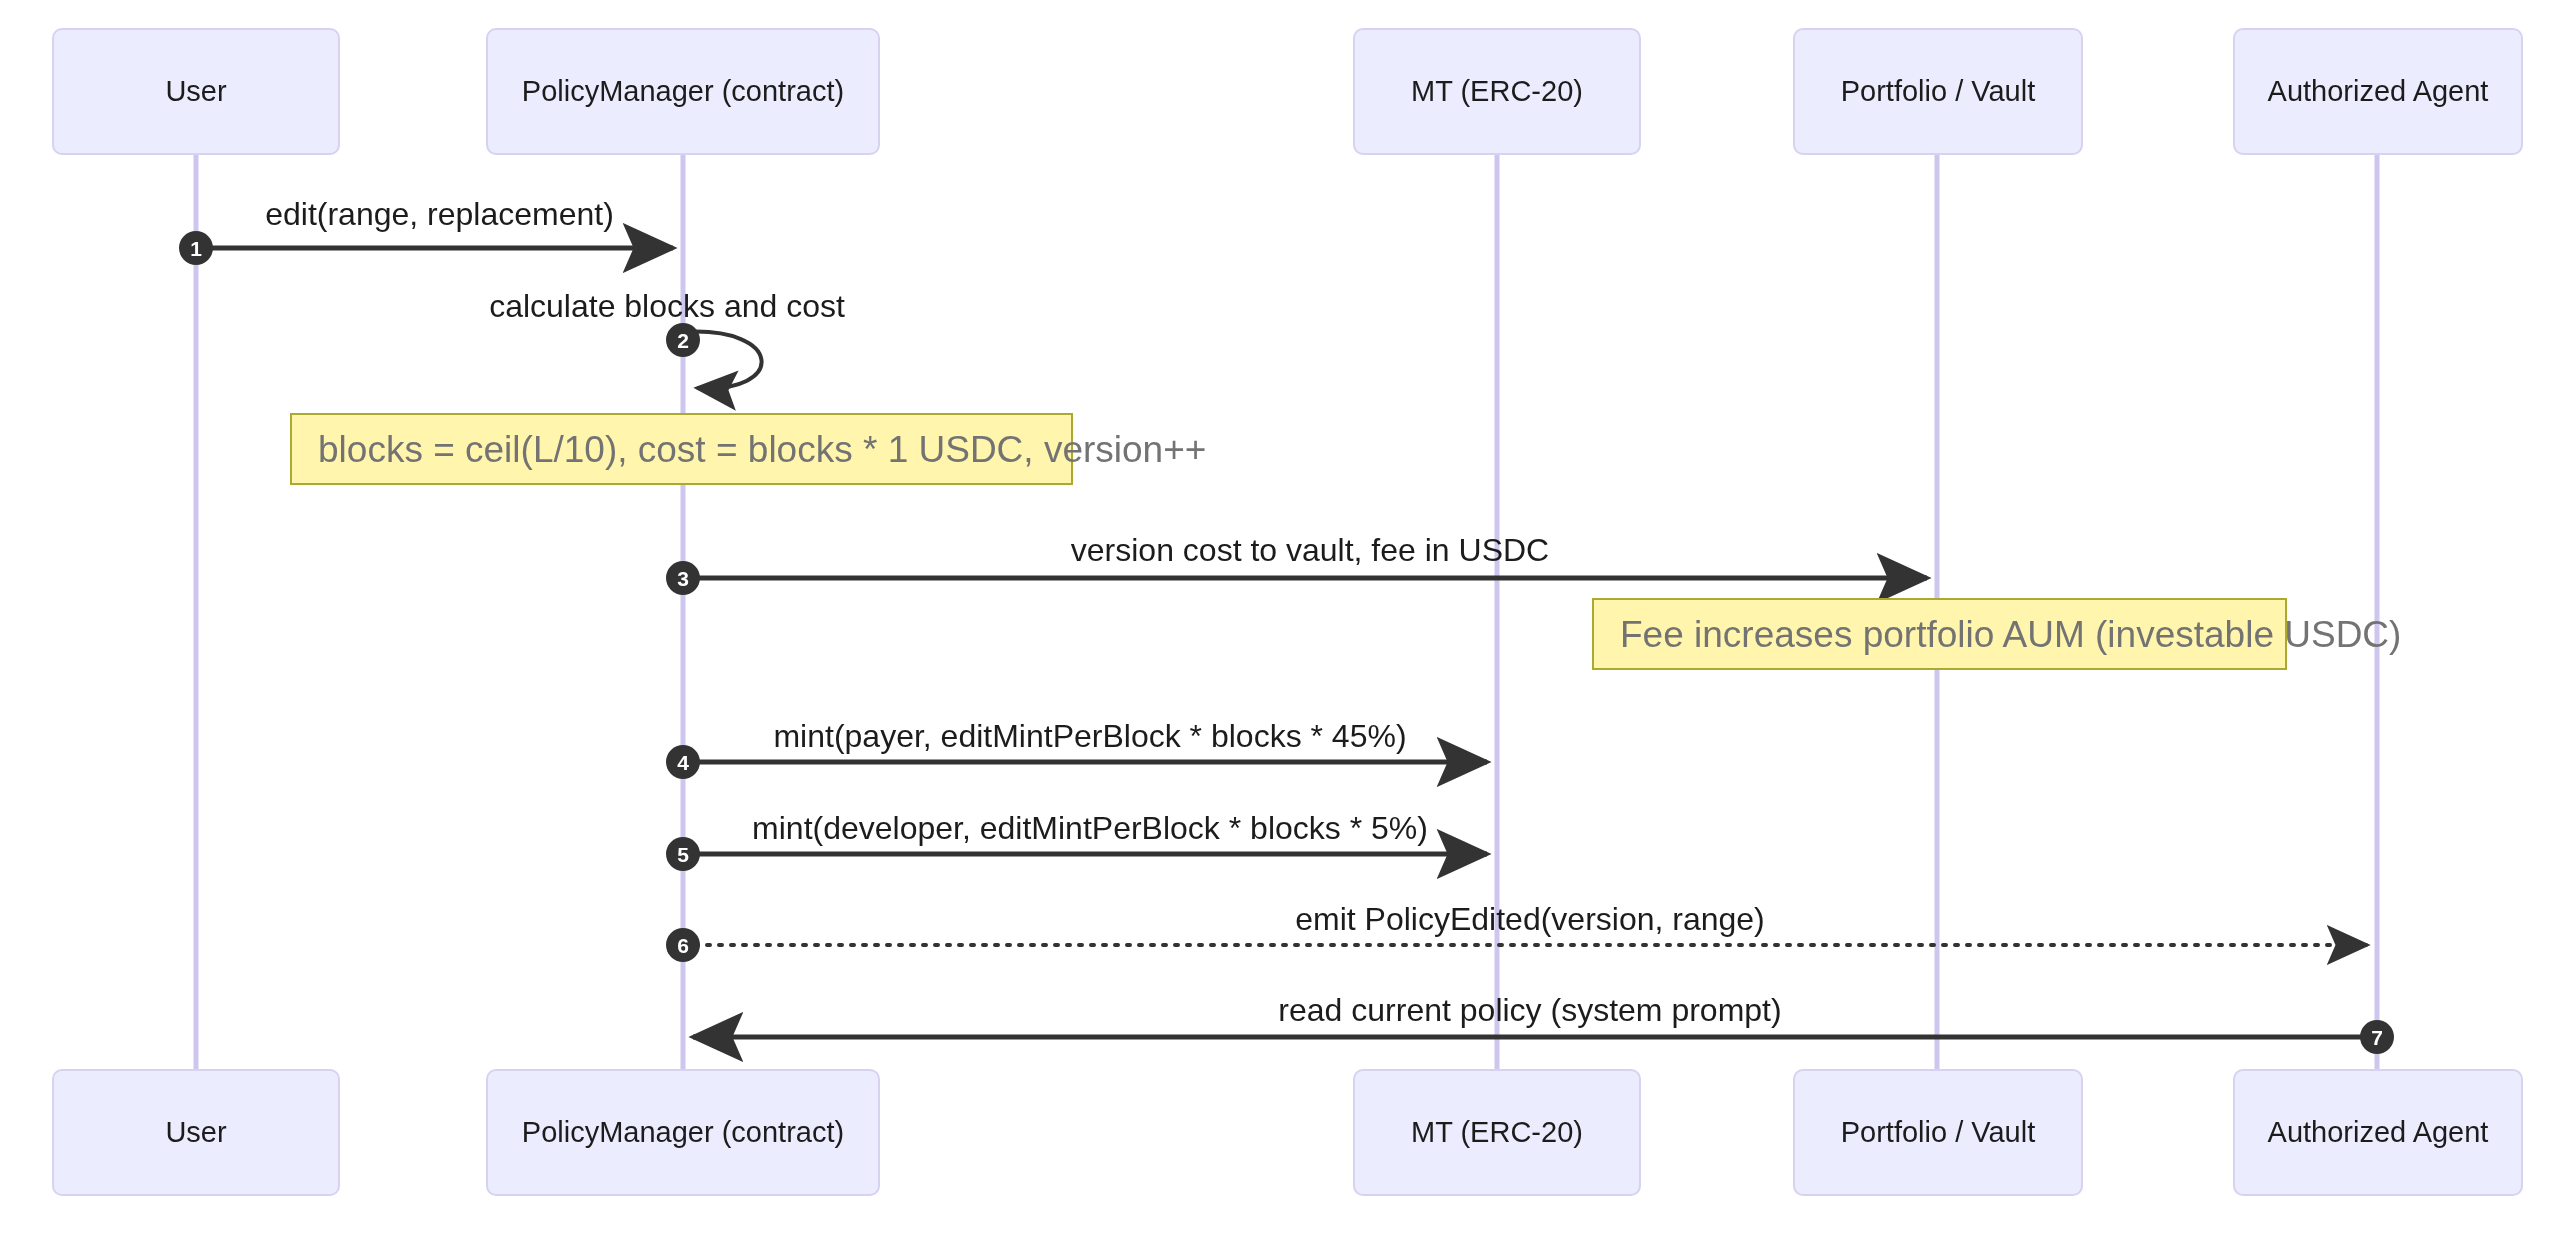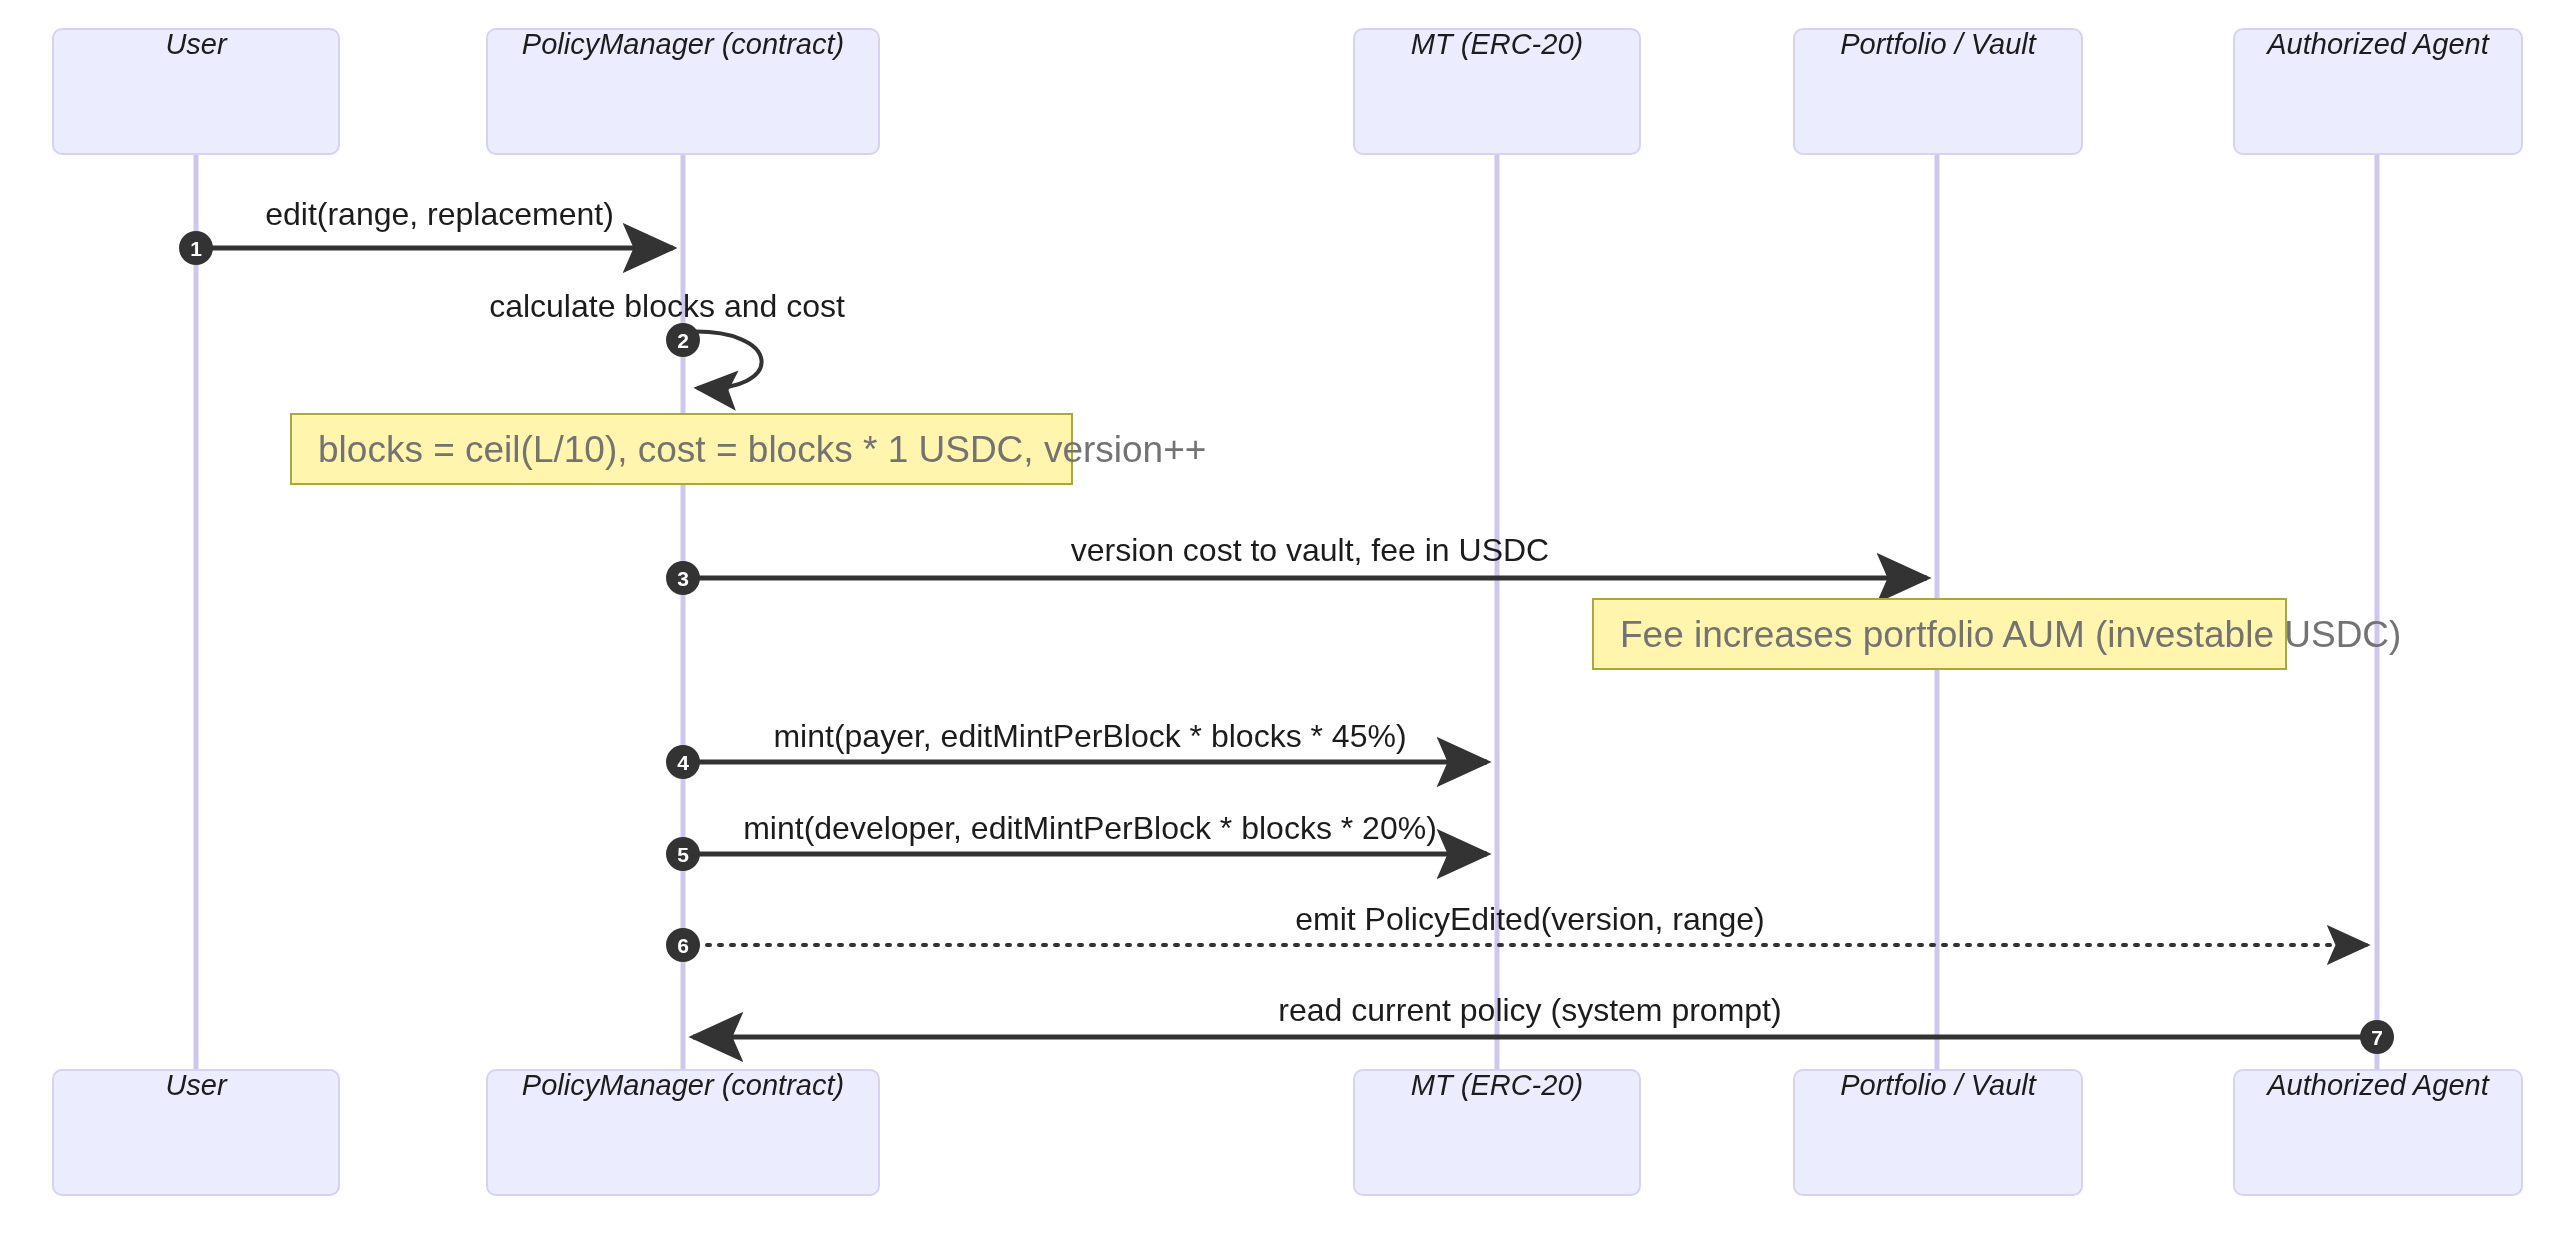--- a/index.html
+++ b/index.html
@@ -24,23 +24,22 @@
     width: 2554px;
     height: 1234px;
   }
   .actor-box {
     position: absolute;
     box-sizing: border-box;
     background: #ECECFF;
     border: 2px solid #d6d2f0;
     border-radius: 10px;
     display: flex;
-    align-items: flex-start;
+    align-items: center;
     justify-content: center;
-    font-style: italic;
   }
   .actor-label {
     font-family: "Liberation Sans", sans-serif;
     font-size: 29px;
     color: #1c1c1c;
     white-space: nowrap;
     line-height: 1;
   }
   .note-box {
     position: absolute;
@@ -163,21 +162,21 @@
 
   <div id="msg-layer">
       <div class="msg-label" style="top: 198px; left: 439.5px;">edit(range, replacement)</div>
       <div class="seq-badge" style="left: 196px; top: 248px;">1</div>
       <div class="msg-label" style="top: 290px; left: 667px; text-align: right;">calculate blocks and cost</div>
       <div class="seq-badge" style="left: 683px; top: 340px;">2</div>
       <div class="msg-label" style="top: 534px; left: 1310px;">version cost to vault, fee in USDC</div>
       <div class="seq-badge" style="left: 683px; top: 578px;">3</div>
       <div class="msg-label" style="top: 720px; left: 1090px;">mint(payer, editMintPerBlock * blocks * 45%)</div>
       <div class="seq-badge" style="left: 683px; top: 762px;">4</div>
-      <div class="msg-label" style="top: 812px; left: 1090px;">mint(developer, editMintPerBlock * blocks * 20%)</div>
+      <div class="msg-label" style="top: 812px; left: 1090px;">mint(developer, editMintPerBlock * blocks * 5%)</div>
       <div class="seq-badge" style="left: 683px; top: 854px;">5</div>
       <div class="msg-label" style="top: 903px; left: 1530px;">emit PolicyEdited(version, range)</div>
       <div class="seq-badge" style="left: 683px; top: 945px;">6</div>
       <div class="msg-label" style="top: 994px; left: 1530px;">read current policy (system prompt)</div>
       <div class="seq-badge" style="left: 2377px; top: 1037px;">7</div>
     </div>
 
 </div>
 
 </body></html>

